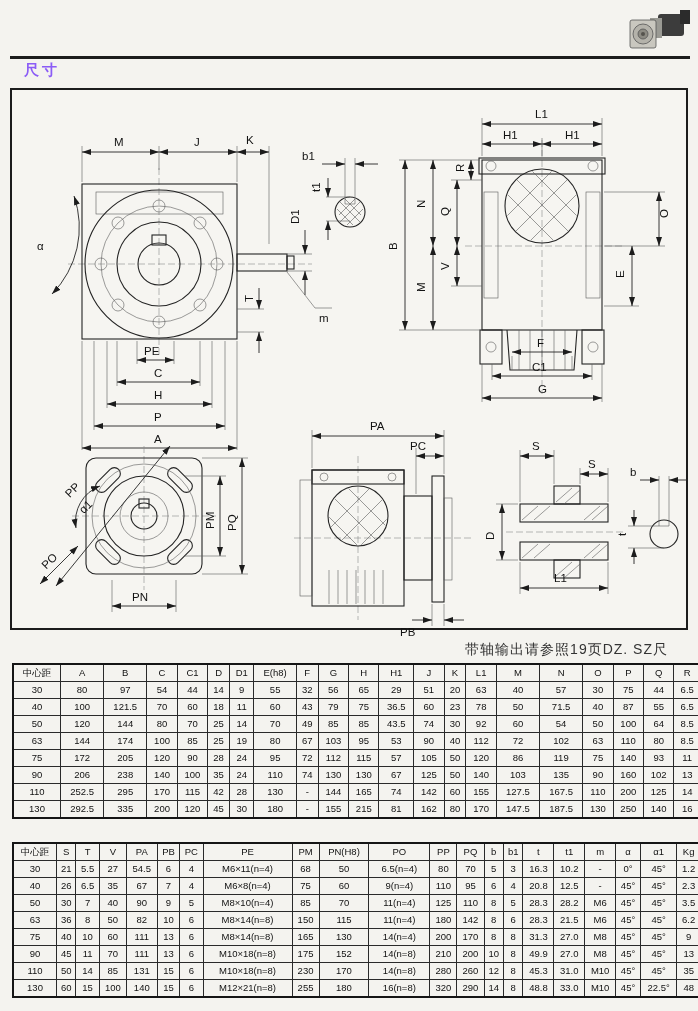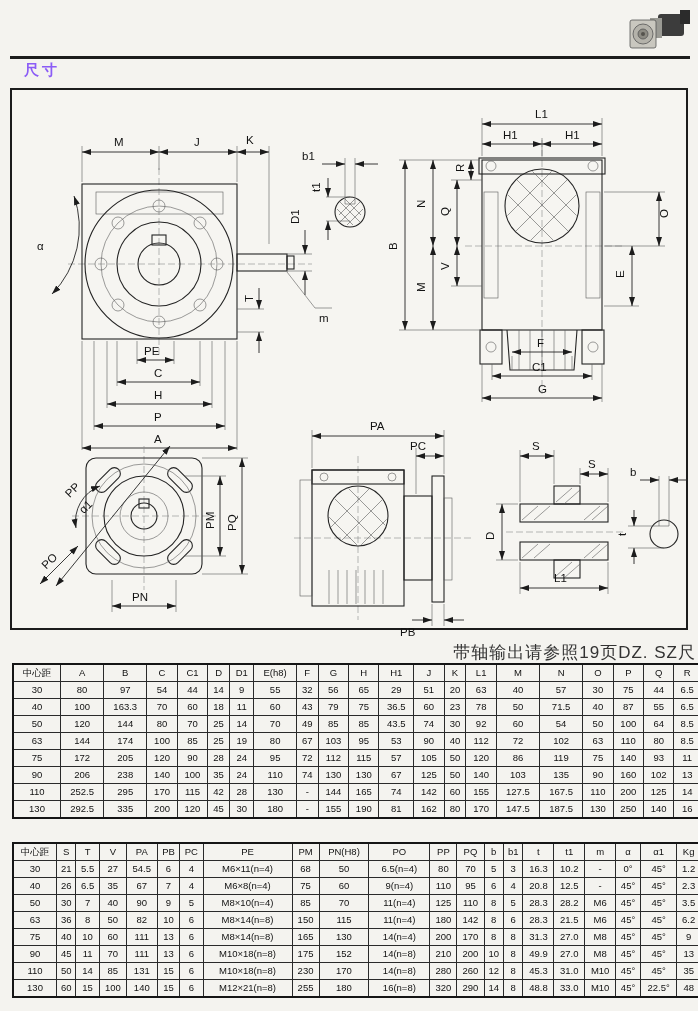--- a/index.html
+++ b/index.html
@@ -7,21 +7,21 @@
     width:698px;height:1011px;position:relative;
     background:#f4f3ef;
     font-family:"Liberation Sans",sans-serif;
     color:#111;
   }
   .top-rule{position:absolute;left:10px;top:56px;width:680px;height:3px;background:#1c1c1c;}
   .page-title{position:absolute;left:24px;top:61px;font-size:15px;font-weight:bold;letter-spacing:3px;color:#8b5cf6;}
   .photo{position:absolute;left:624px;top:6px;width:72px;height:54px;}
   .draw-box{position:absolute;left:10px;top:88px;width:674px;height:538px;border:2px solid #1c1c1c;background:#f6f5f1;}
   .draw-box svg{position:absolute;overflow:visible;}
-  .note{position:absolute;top:641px;right:2px;font-size:17px;color:#333;letter-spacing:1px;}
+  .note{position:absolute;top:641px;right:30px;font-size:14px;color:#333;letter-spacing:1px;}
   .tbl-wrap{position:absolute;left:12px;width:690px;}
   .t1{top:663px;}
   .t2{top:842px;}
   table{border-collapse:collapse;width:100%;border:2px solid #151515;table-layout:auto;}
   th,td{border:1px solid #2a2a2a;font-size:9.5px;font-weight:normal;text-align:center;
         padding:1px 1px;height:14px;line-height:1.15;white-space:nowrap;color:#111;}
   .t1 th:first-child,.t1 td:first-child{width:44px;}
   .t2 th:first-child,.t2 td:first-child{width:40px;}
   .t2 th:nth-child(8),.t2 td:nth-child(8){width:86px;}
   .t2 th:nth-child(11),.t2 td:nth-child(11){width:58px;}
@@ -430,21 +430,21 @@
           <td>40</td>
           <td>57</td>
           <td>30</td>
           <td>75</td>
           <td>44</td>
           <td>6.5</td>
         </tr>
         <tr>
           <td>40</td>
           <td>100</td>
-          <td>163.3</td>
+          <td>121.5</td>
           <td>70</td>
           <td>60</td>
           <td>18</td>
           <td>11</td>
           <td>60</td>
           <td>43</td>
           <td>79</td>
           <td>75</td>
           <td>36.5</td>
           <td>60</td>
@@ -576,21 +576,21 @@
           <td>130</td>
           <td>292.5</td>
           <td>335</td>
           <td>200</td>
           <td>120</td>
           <td>45</td>
           <td>30</td>
           <td>180</td>
           <td>-</td>
           <td>155</td>
-          <td>190</td>
+          <td>215</td>
           <td>81</td>
           <td>162</td>
           <td>80</td>
           <td>170</td>
           <td>147.5</td>
           <td>187.5</td>
           <td>130</td>
           <td>250</td>
           <td>140</td>
           <td>16</td>

